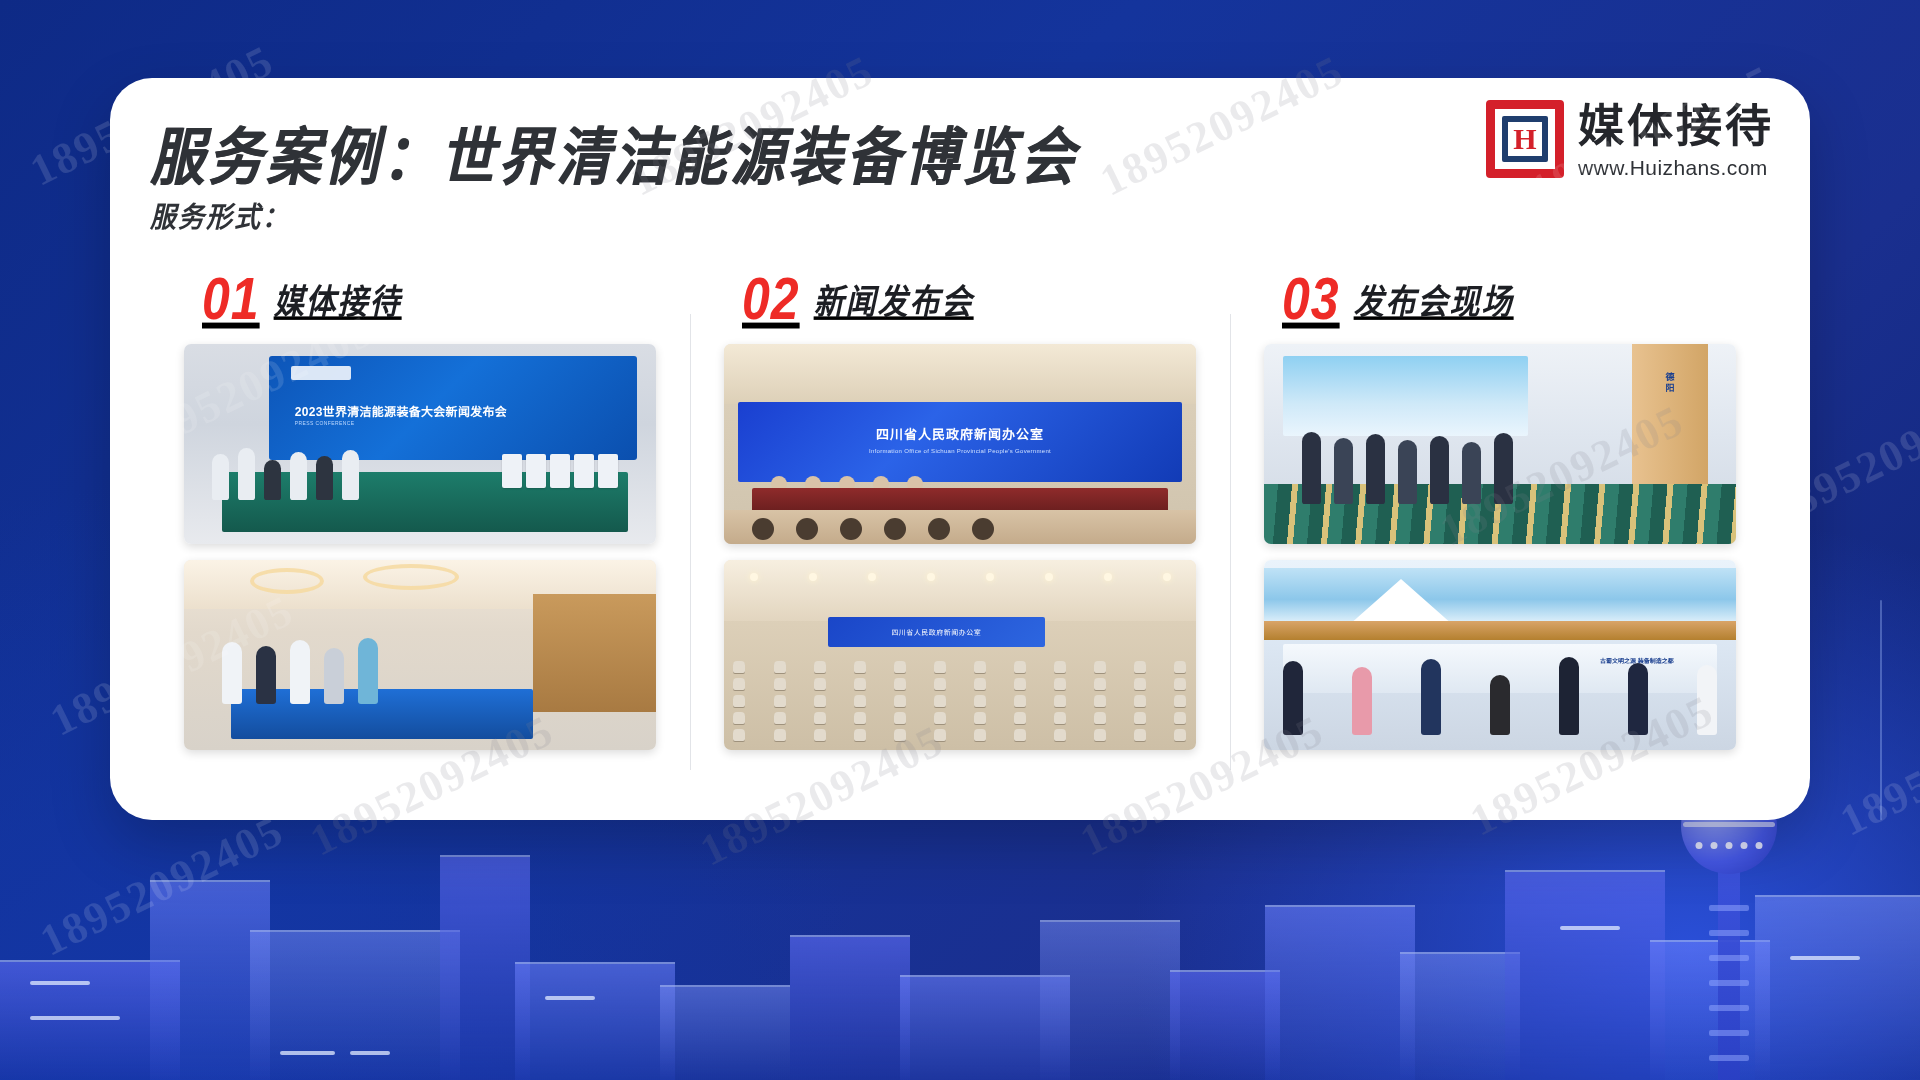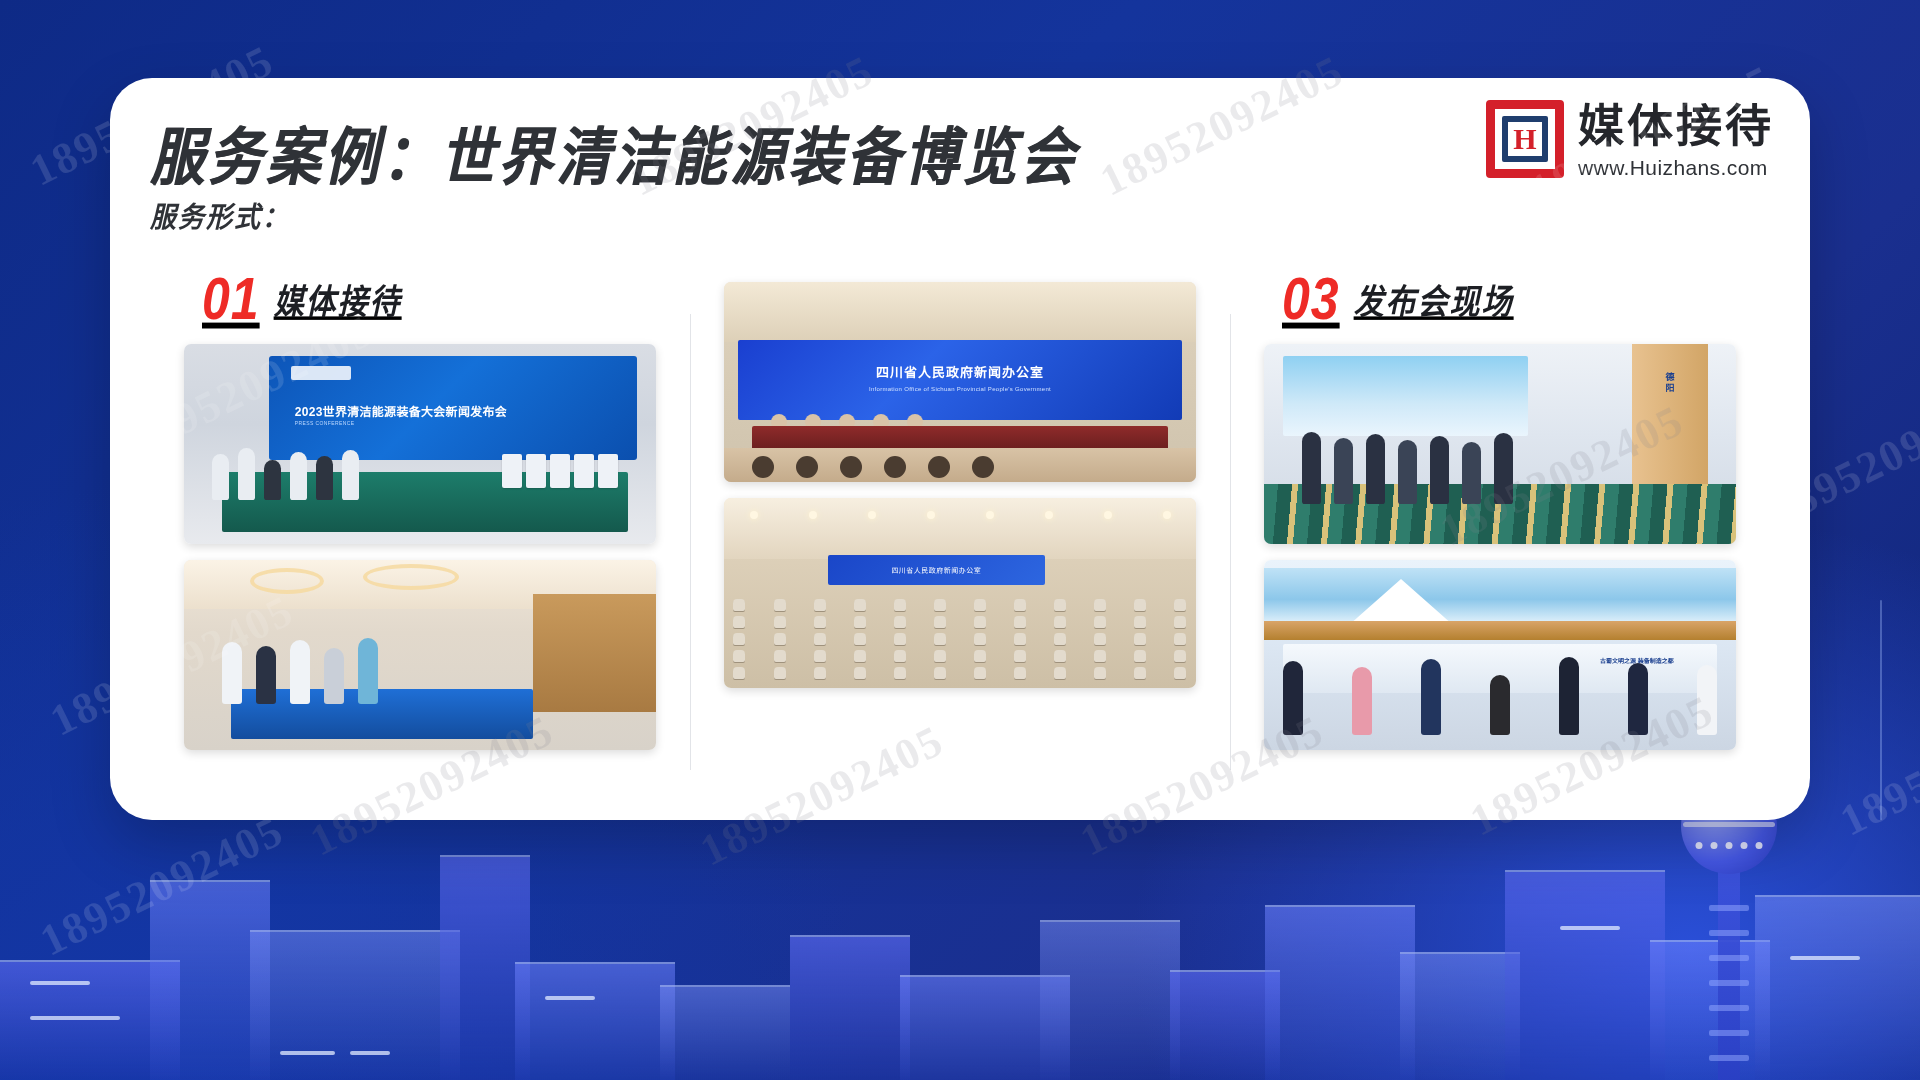--- a/index.html
+++ b/index.html
@@ -423,20 +423,24 @@
               <i style="height:58px;background:#2a3244;"></i>
               <i style="height:64px;background:#f0f3f7;"></i>
               <i style="height:56px;background:#c9cfd8;"></i>
               <i style="height:66px;background:#6fb5d8;"></i>
             </div>
           </div>
         </div>
       </div>
 
       <div class="col">
+        <div class="col-head">
+          <div class="num">02</div>
+          <div class="col-title">新闻发布会</div>
+        </div>
         <div class="shots">
           <div class="shot p2a">
             <div class="ceil"></div>
             <div class="led">
               <div class="t1">四川省人民政府新闻办公室</div>
               <div class="t2">Information Office of Sichuan Provincial People's Government</div>
             </div>
             <div class="seat">
                 <i></i>
                 <i></i>

